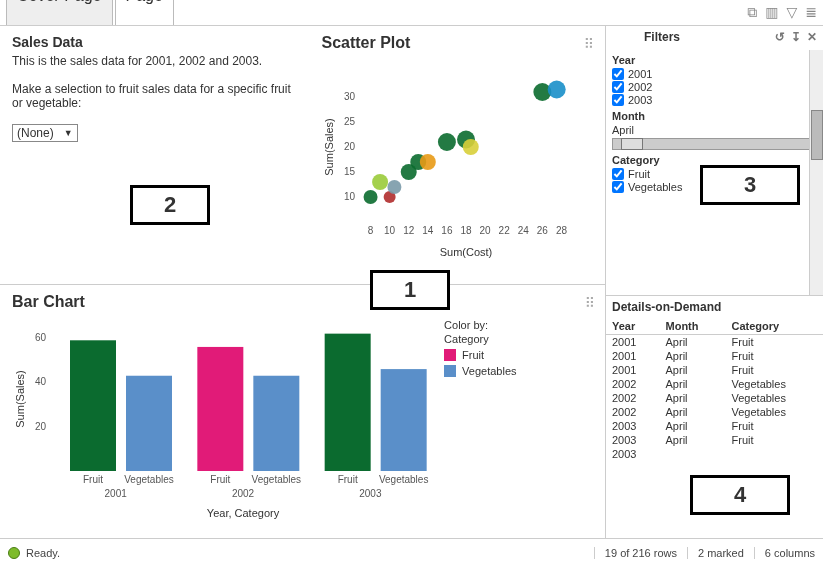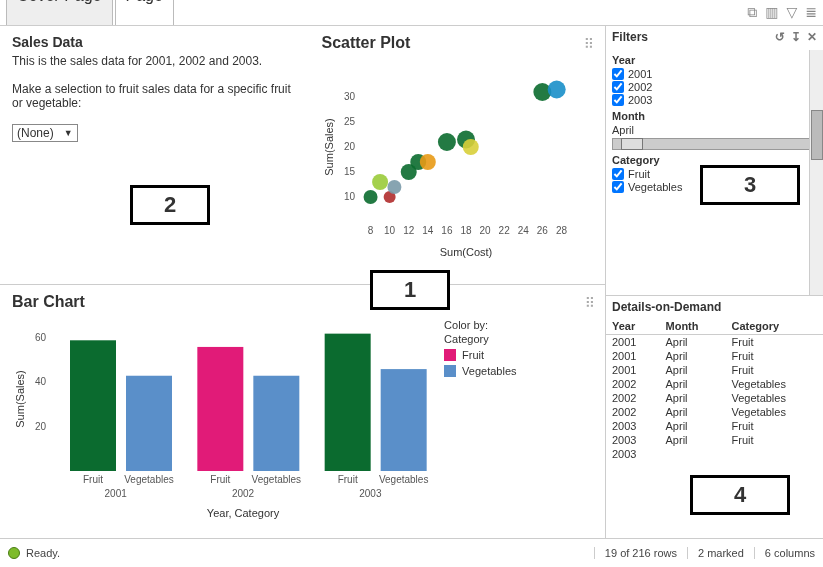--- a/index.html
+++ b/index.html
@@ -27,21 +27,21 @@
 .row2{height:254px;border-top:1px solid #ccc;display:flex;}
 .bar-panel{width:606px;}
 .bar-body{display:flex;margin-top:8px;}
 .bar-svg{width:430px;height:200px;}
 .bar-legend{width:160px;padding-left:8px;font-size:11px;}
 .bar-legend .legtitle{margin-bottom:2px;}
 .bar-legend .item{display:flex;align-items:center;gap:6px;margin-top:4px;}
 .swatch{width:12px;height:12px;display:inline-block;}
 .right{width:217px;display:flex;flex-direction:column;}
 .filters{flex:0 0 270px;border-bottom:1px solid #ccc;position:relative;overflow:hidden;}
-.filters-head{display:flex;justify-content:space-between;align-items:center;padding:4px 6px;font-weight:bold;font-size:12px;}
+.filters-head{display:flex;justify-content:space-between;align-items:center;padding:4px 6px;font-weight:bold;font-size:12px;margin-left:32px;}
 .filters-head .icons{display:flex;gap:6px;color:#777;font-size:12px;}
 .search{margin:0 6px 4px 6px;}
 .search input{width:100%;padding:2px 4px;font-size:11px;color:#888;border:1px solid #aaa;}
 .filter-group{padding:2px 6px;font-size:11px;}
 .filter-group .gtitle{font-weight:bold;margin-top:4px;margin-bottom:2px;}
 .filter-group label{display:flex;align-items:center;gap:4px;margin:1px 0;}
 .filter-group input[type=checkbox]{width:12px;height:12px;}
 .month-row{display:flex;justify-content:space-between;align-items:center;}
 .slider{height:12px;background:linear-gradient(to right,#ccc 0,#ccc 100%);margin:2px 0 4px 0;position:relative;border:1px solid #999;}
 .slider .thumb{position:absolute;left:8px;top:-1px;width:22px;height:12px;background:#ddd;border:1px solid #777;}

